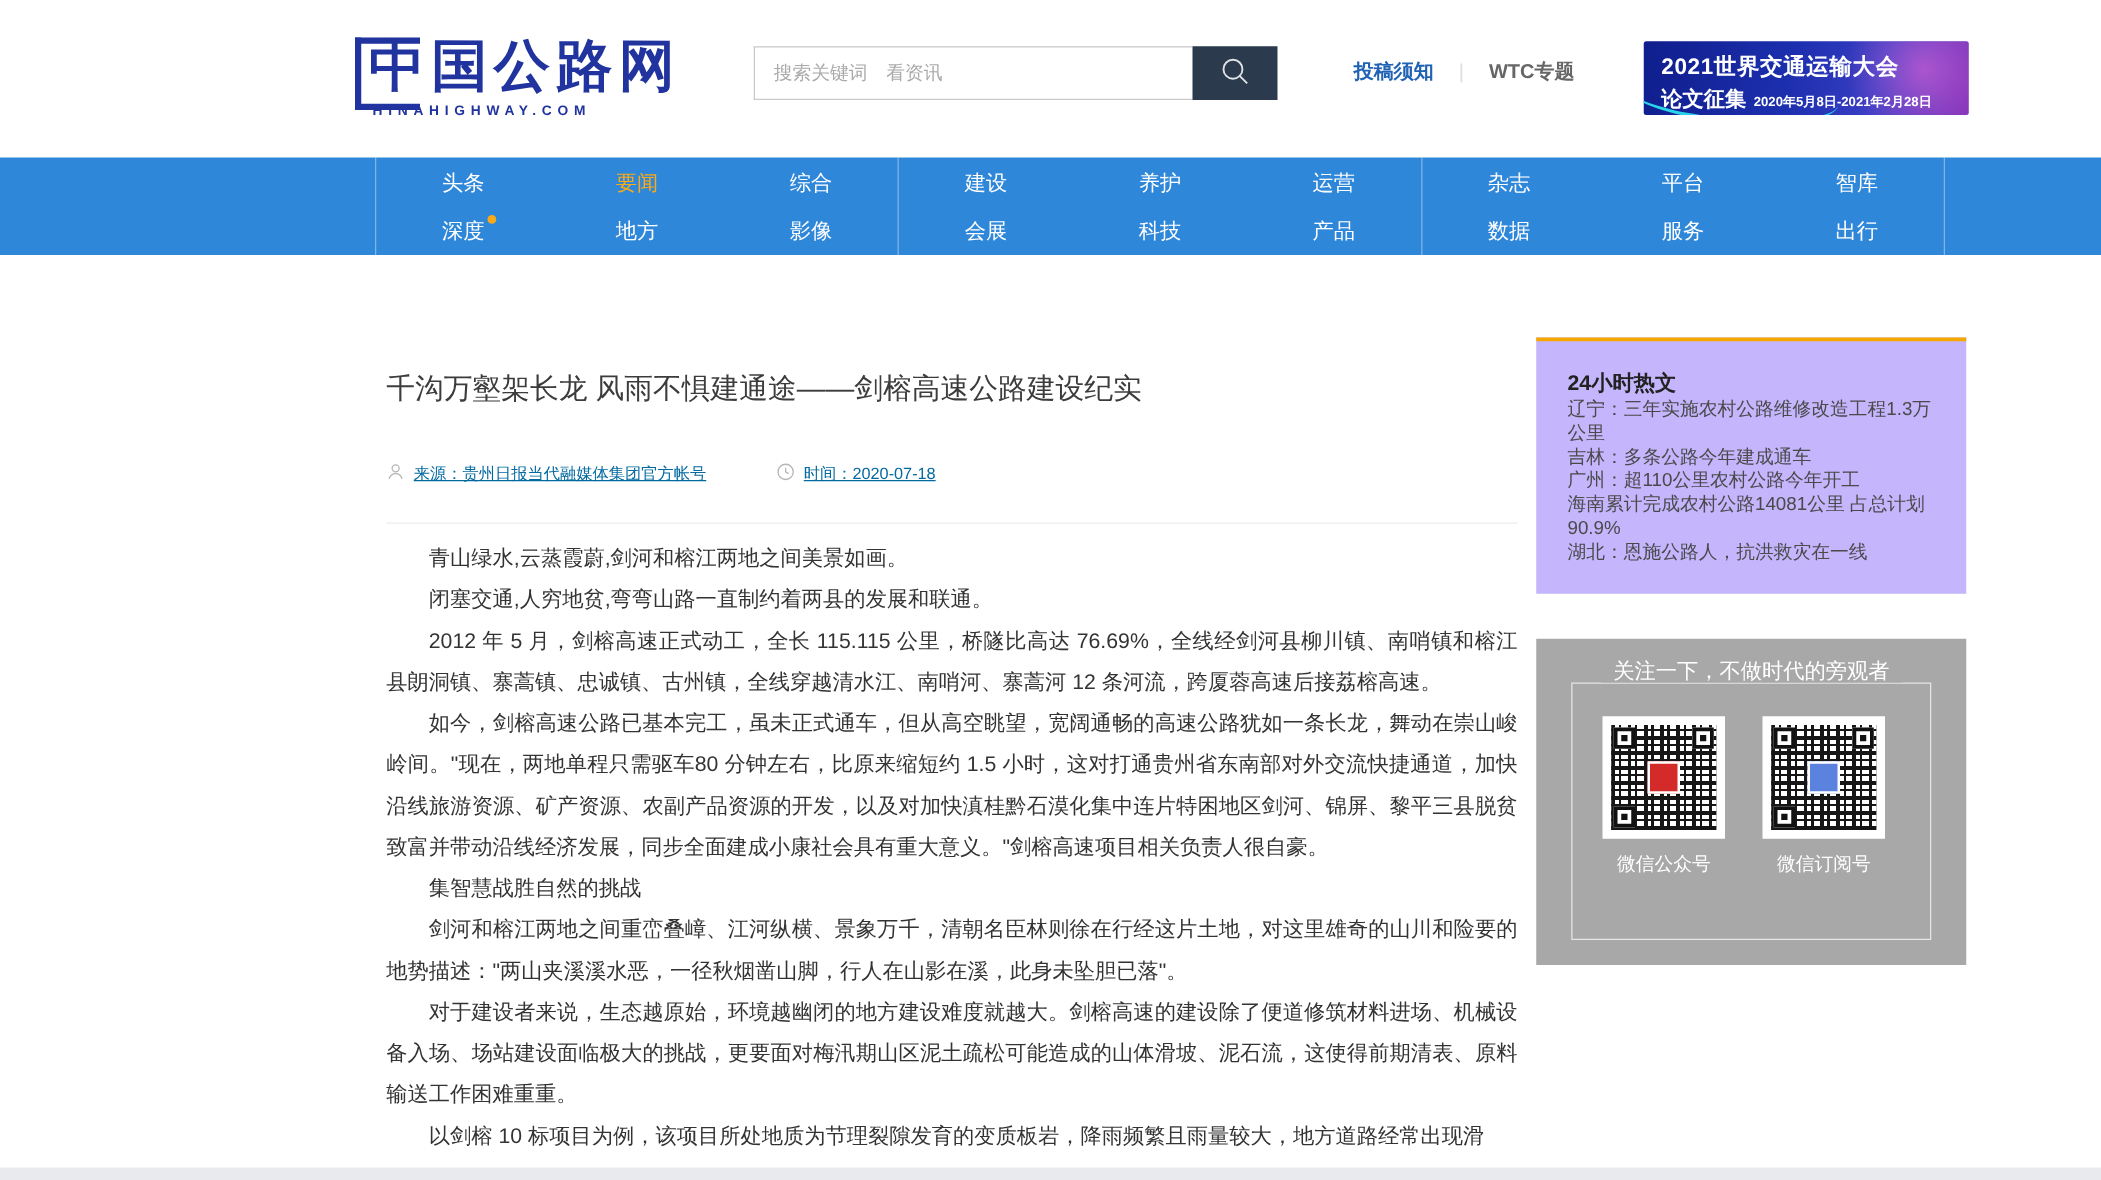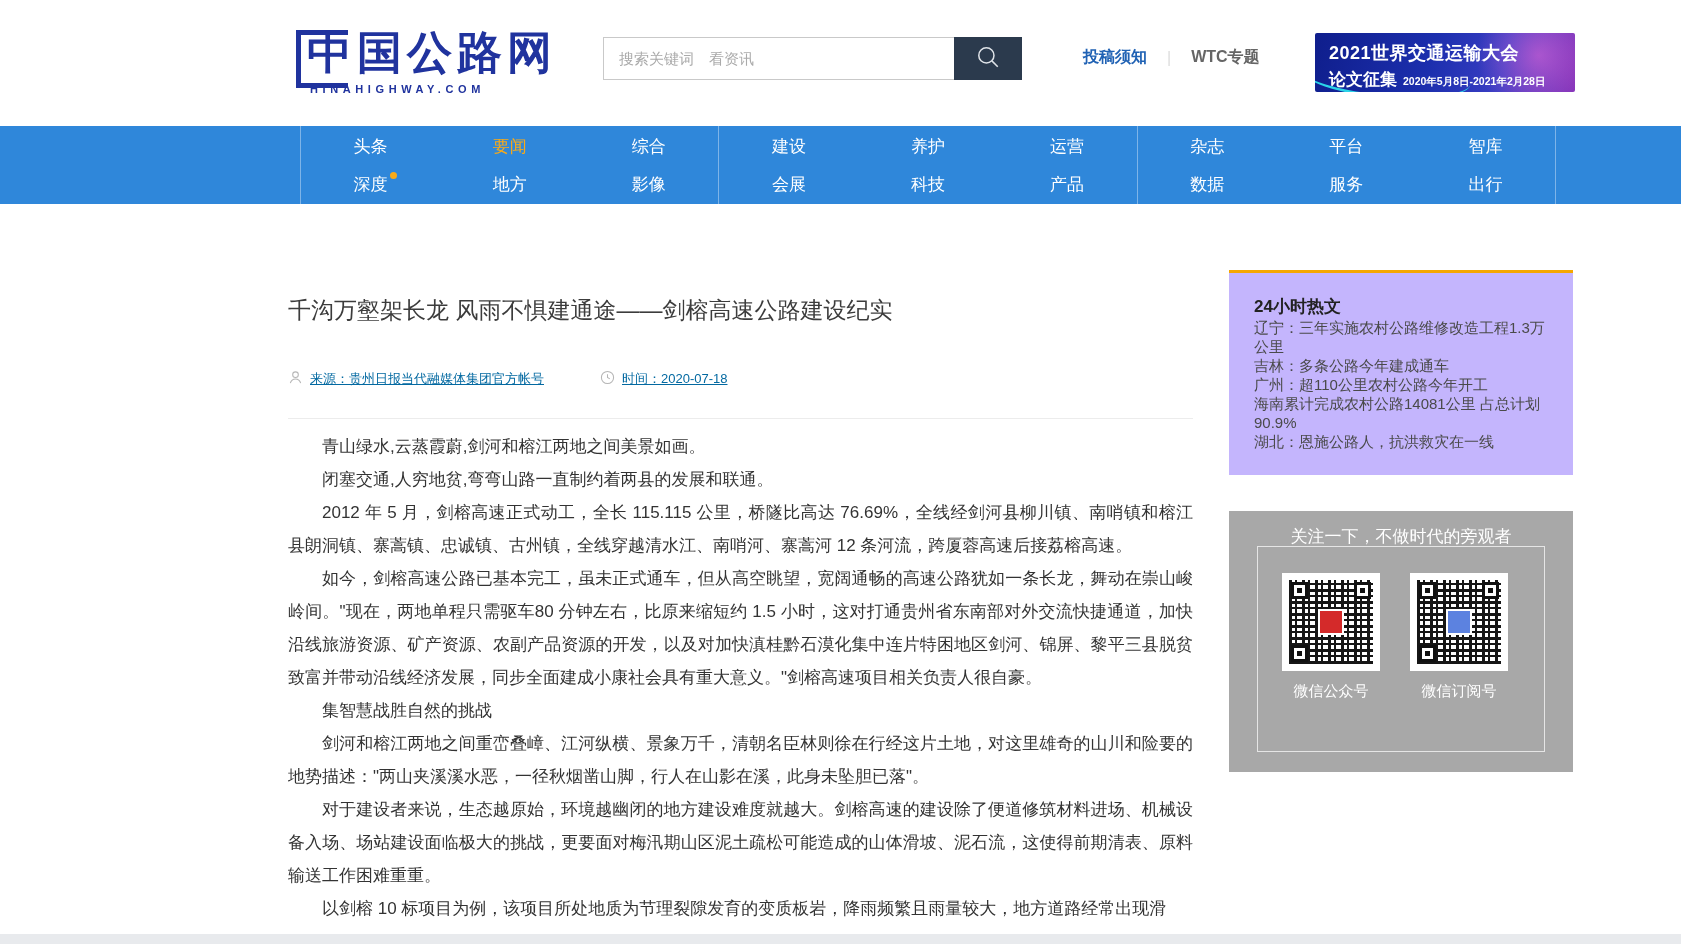--- a/index.html
+++ b/index.html
@@ -5,21 +5,21 @@
   * { box-sizing: border-box; margin: 0; padding: 0; }
   body { margin: 0; background: #fff; }
   .page {
     position: relative; width: 1681px; height: 944px; overflow: hidden;
     background: #fff; font-family: "Liberation Sans", sans-serif;
   }
 
   
   .header { position: absolute; left: 0; top: 0; width: 100%; height: 126px; background: #fff; }
 
-  .logo { position: absolute; left: 296px; top: 24px; cursor: pointer; }
+  .logo { position: absolute; left: 284px; top: 24px; cursor: pointer; }
   .logo-mark { position: absolute; left: 0; top: 6px; width: 52px; height: 58px;
     border: 5px solid #20339e; border-right: none; }
   .logo-title { position: relative; padding-left: 11px; font-size: 45px; font-weight: bold;
     color: #20339e; letter-spacing: 5px; line-height: 58px; }
   .logo-sub { padding-left: 14px; margin-top: 1px; font-size: 11px; font-weight: bold;
     color: #20339e; letter-spacing: 4.6px; }
 
   .search-box { position: absolute; left: 603px; top: 37px; width: 419px; height: 43px; display: flex; }
   .search-box input { flex: 1; border: 1px solid #c9c9c9; border-right: none; outline: none;
     padding: 0 15px; font-size: 15px; color: #333; font-family: "Liberation Sans", sans-serif; }
@@ -51,21 +51,21 @@
   .nav-col { flex: 1; display: flex; flex-direction: column; align-items: center;
     justify-content: center; gap: 21px; }
   .nav-col.sep-l { border-left: 1px solid rgba(255,255,255,.38); }
   .nav-col.sep-r { border-right: 1px solid rgba(255,255,255,.38); }
   .nav-link { color: #fff; font-size: 17px; line-height: 17px; cursor: pointer; position: relative; }
   .nav-link.active { color: #f8aa19; }
   .nav-dot { position: absolute; right: -9px; top: -4px; width: 7px; height: 7px;
     border-radius: 50%; background: #f8aa19; }
 
   
-  .article { position: absolute; left: 288px; top: 280px; width: 905px; }
+  .article { position: absolute; left: 309px; top: 280px; width: 905px; }
   .article-title { font-size: 23px; line-height: 32px; color: #3c3c3c; font-weight: 400; margin-top: 14px; }
   .meta { margin-top: 44px; display: flex; align-items: flex-end; color: #0369a1; font-size: 13px; text-decoration: underline; }
   .meta-item { display: flex; align-items: center; gap: 7px; }
   .meta-source { width: 312px; }
   .meta svg { flex: none; }
   .article-divider { margin-top: 30px; border-top: 1px solid #ececec; }
   .article-body { margin-top: 11px; font-size: 17px; line-height: 33px; color: #333;
     text-align: justify; }
   .article-body p { text-indent: 2em; }
   .article-body p.subhead { font-weight: 400; }

